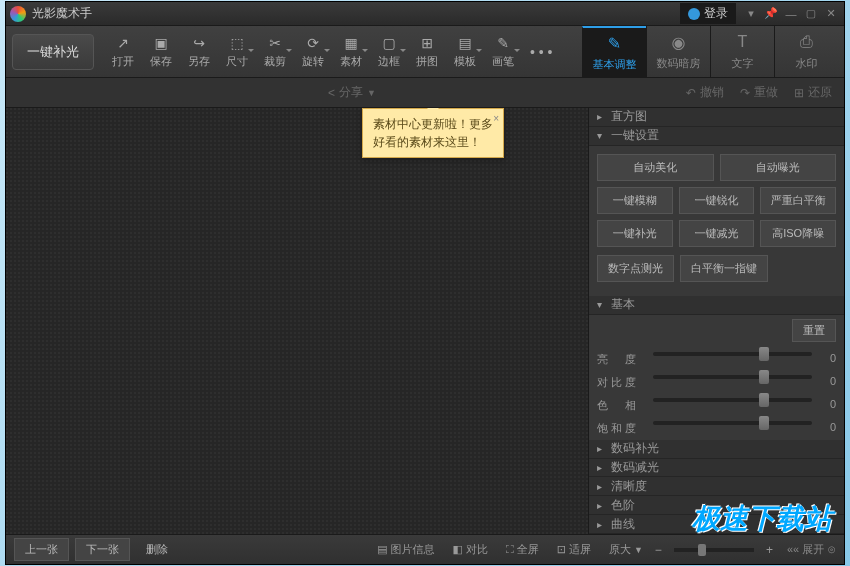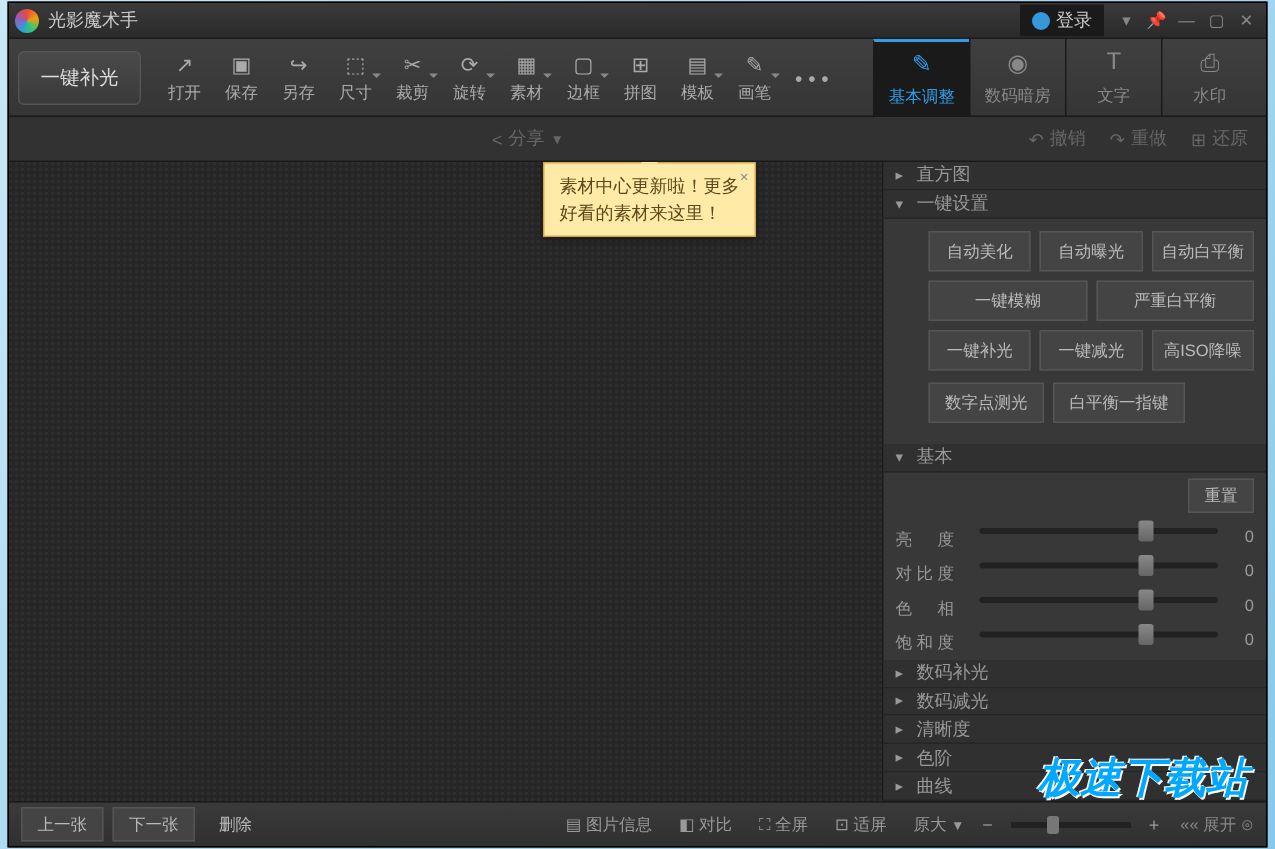--- a/index.html
+++ b/index.html
@@ -38,21 +38,21 @@
 .canvas-area { flex: 1; background: #262626; background-image: radial-gradient(circle at 1px 1px, #2e2e2e 1px, transparent 0); background-size: 4px 4px; position: relative; }
 .tooltip-box { position: absolute; top: 0px; left: 356px; background: #ffeaa7; border: 1px solid #d4a84a; padding: 6px 10px; font-size: 12px; color: #5a4a1a; line-height: 1.5; box-shadow: 0 2px 6px rgba(0,0,0,0.3); z-index: 10; }
 .tooltip-box .close-x { position: absolute; top: 2px; right: 4px; font-size: 10px; color: #888; cursor: pointer; }
 .tooltip-arrow { position: absolute; top: -6px; left: 50%; margin-left: -6px; width: 0; height: 0; border: 6px solid transparent; border-bottom-color: #ffeaa7; border-top: none; }
 
 
 .right-panel { width: 256px; background: #383838; border-left: 1px solid #1a1a1a; display: flex; flex-direction: column; overflow-y: auto; }
 .panel-section-header { height: 28px; background: #303030; display: flex; align-items: center; padding: 0 8px; color: #999; font-size: 12px; cursor: pointer; border-bottom: 1px solid #252525; }
 .panel-section-header .chevron { width: 10px; font-size: 10px; margin-right: 4px; }
 .panel-body { padding: 8px; }
-.quick-btn-row { display: flex; gap: 6px; margin-bottom: 6px; margin-left: 22px; }
+.quick-btn-row { display: flex; gap: 6px; margin-bottom: 6px; }
 .quick-btn { flex: 1; background: #444; border: 1px solid #555; color: #bbb; font-size: 11px; padding: 5px 0; text-align: center; cursor: pointer; }
 .reset-row { display: flex; justify-content: flex-end; padding: 4px 8px 6px; }
 .reset-btn { background: #444; border: 1px solid #555; color: #bbb; font-size: 11px; padding: 3px 10px; cursor: pointer; }
 .slider-row { display: flex; align-items: flex-start; padding: 4px 8px; color: #999; font-size: 11px; gap: 6px; }
 .slider-label { width: 50px; letter-spacing: 3px; }
 .slider-track { flex: 1; height: 4px; background: #222; position: relative; border-radius: 2px; }
 .slider-thumb { position: absolute; top: -5px; width: 10px; height: 14px; background: linear-gradient(#888, #666); border-radius: 2px; cursor: pointer; transform: translateX(-50%); }
 .slider-value { width: 18px; text-align: right; }
 
 
@@ -199,24 +199,24 @@
         </div>
 
       <div class="panel-section-header">
           <span class="chevron">▾</span>
           <span>一键设置</span>
         </div>
       <div class="panel-body" id="quick-buttons">
           <div class="quick-btn-row">
             <div class="quick-btn">自动美化</div>
             <div class="quick-btn">自动曝光</div>
-            <div class="quick-btn">自动白平衡</div>
           </div>
           <div class="quick-btn-row">
             <div class="quick-btn">一键模糊</div>
+            <div class="quick-btn">一键锐化</div>
             <div class="quick-btn">严重白平衡</div>
           </div>
           <div class="quick-btn-row">
             <div class="quick-btn">一键补光</div>
             <div class="quick-btn">一键减光</div>
             <div class="quick-btn">高ISO降噪</div>
           </div>
           <div class="quick-btn-row" style="margin-top: 8px;">
             <div class="quick-btn" style="flex: 0 0 auto; padding: 5px 10px;">数字点测光</div>
             <div class="quick-btn" style="flex: 0 0 auto; padding: 5px 10px;">白平衡一指键</div>

